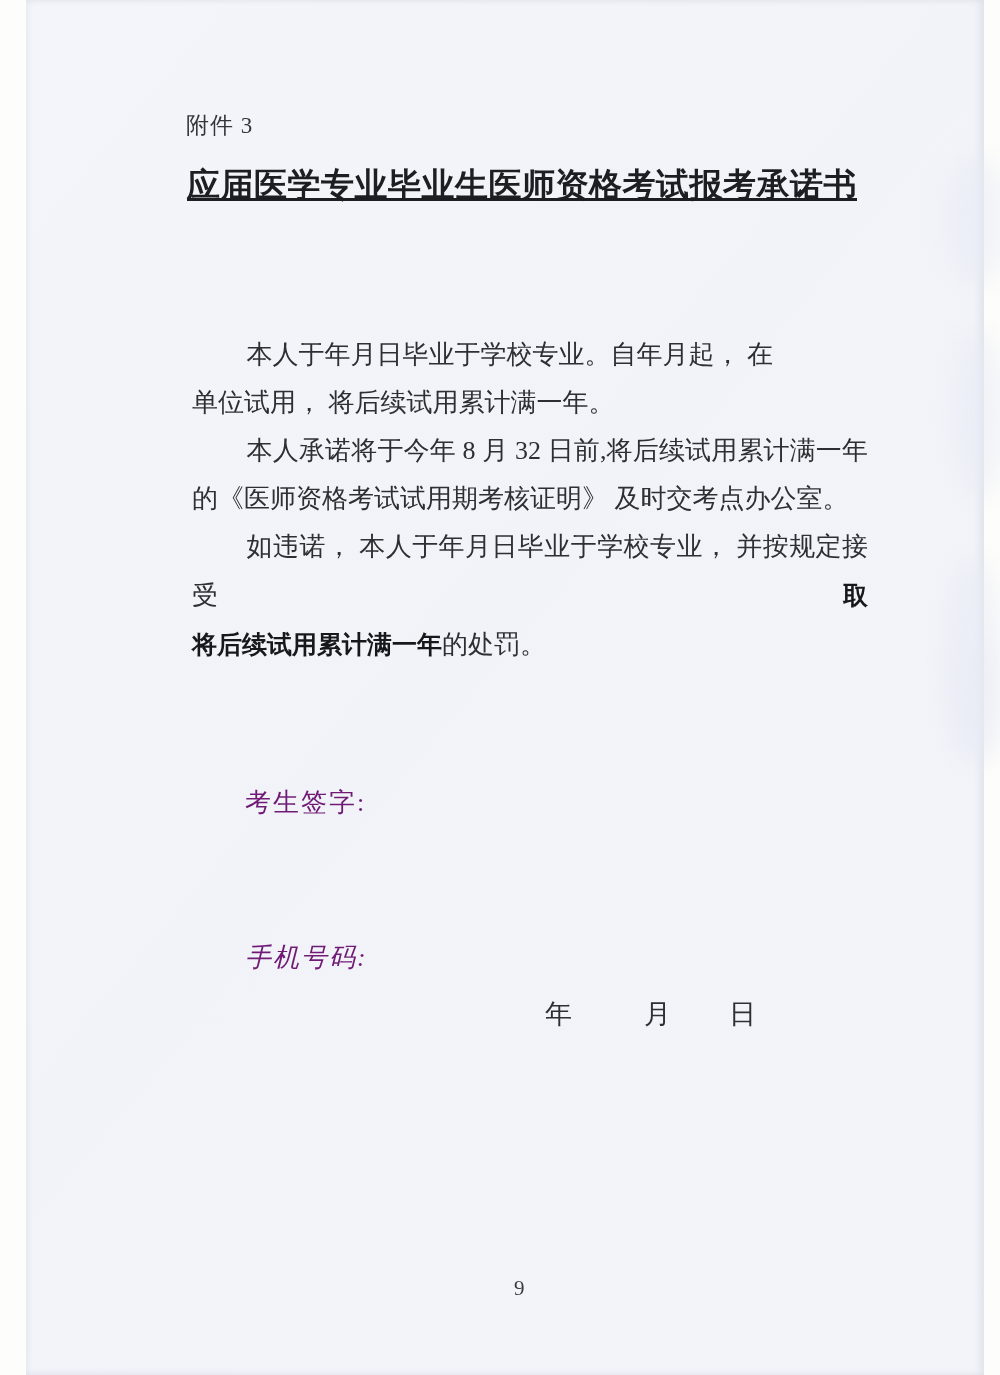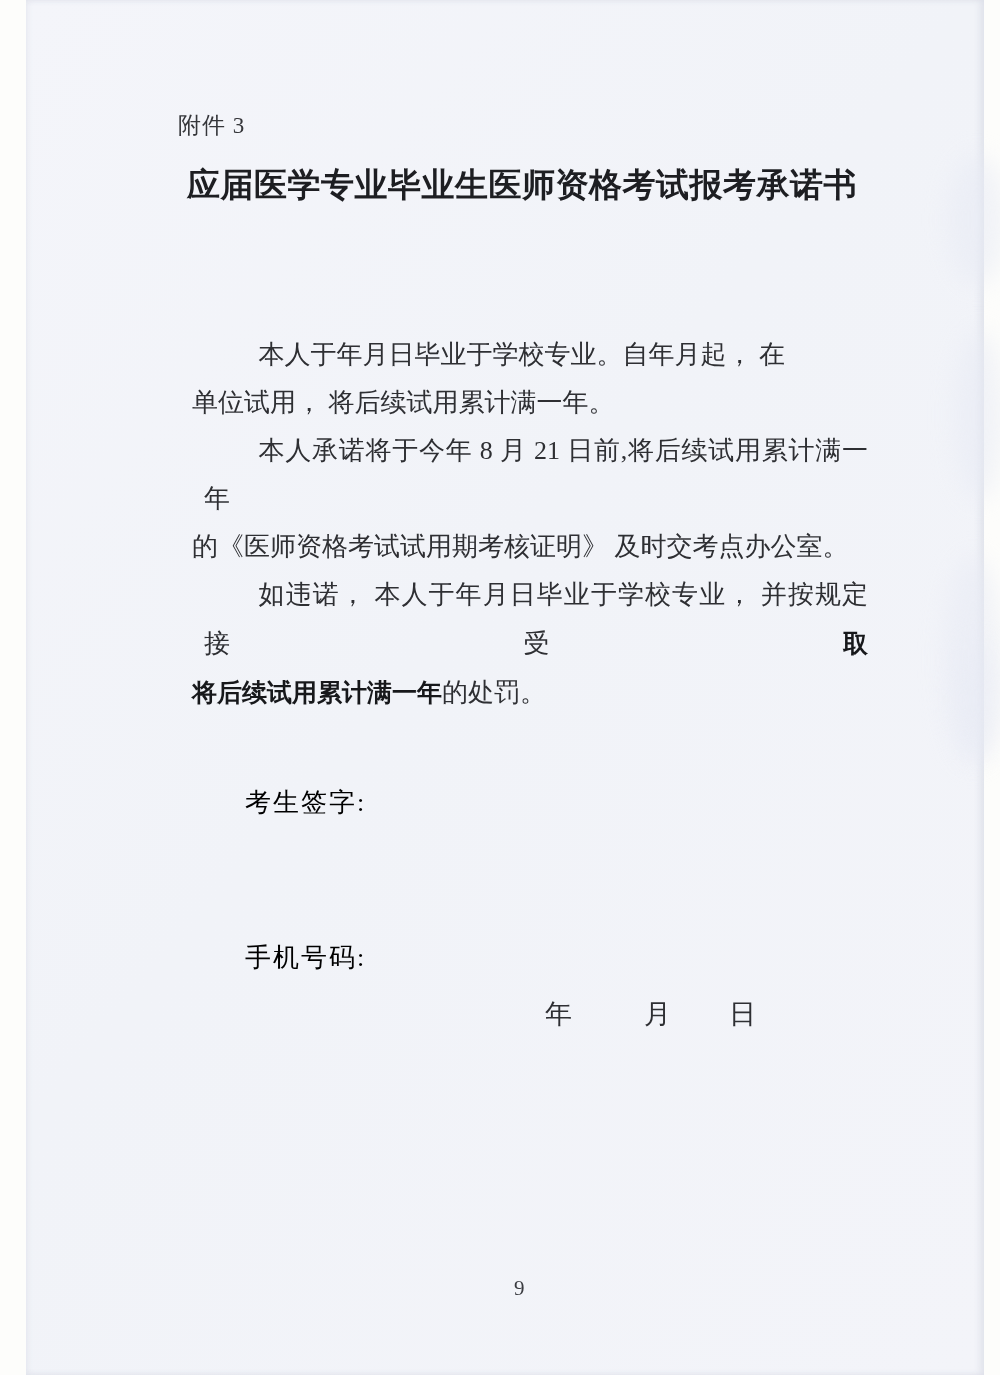--- a/index.html
+++ b/index.html
@@ -35,71 +35,72 @@
     filter: blur(12px);
     opacity: 0.55;
   }
   .smudge.s1 { left: 922px; top: 155px; width: 58px; height: 130px; }
   .smudge.s2 { left: 928px; top: 330px; width: 50px; height: 170px; }
   .smudge.s3 { left: 918px; top: 555px; width: 58px; height: 210px; }
   .smudge.s4 { left: 930px; top: 640px; width: 45px; height: 120px; opacity: 0.4; }
 
   .attachment-label {
     position: absolute;
-    left: 178px;
+    left: 186px;
     top: 110px;
     font-size: 23px;
     color: #35363a;
     letter-spacing: 1px;
   }
   .doc-title {
     position: absolute;
     left: 150px;
     top: 163px;
     width: 744px;
     text-align: center;
     font-size: 33px;
     font-weight: 700;
     color: #1d1e22;
     letter-spacing: 0.5px;
     white-space: nowrap;
+    text-decoration: underline;
   }
   .body-text {
     position: absolute;
     left: 192px;
     top: 331px;
     width: 676px;
     font-size: 26px;
     line-height: 48px;
     color: #2e2f33;
   }
   .body-text .line { white-space: nowrap; }
-  .body-text .line.indent { text-indent: 2.1em; margin-left: 12px; }
+  .body-text .line.indent { text-indent: 2.1em; }
   .body-text .line.full {
     white-space: normal;
     text-align: justify;
     text-align-last: justify;
   }
   .bold-seg {
     font-weight: 700;
     color: #17181b;
     font-family: "Liberation Sans", sans-serif;
     font-size: 25px;
   }
   .sig-label {
     position: absolute;
     left: 245px;
     font-size: 26px;
-    color: #000000;
+    color: #701a75;
     letter-spacing: 2px;
     white-space: nowrap;
   }
   .sig-candidate { top: 785px; }
   .sig-id       { top: 866px; }
-  .sig-phone    { top: 940px; }
+  .sig-phone    { top: 940px; font-style: italic; }
 
   .date-line {
     position: absolute;
     left: 545px;
     top: 996px;
     font-size: 27px;
     color: #2e2f33;
     display: flex;
     align-items: baseline;
   }
@@ -128,21 +129,21 @@
 
   <div class="attachment-label">附件 3</div>
 
   <div class="doc-title">应届医学专业毕业生医师资格考试报考承诺书</div>
 
   <div class="body-text">
 
     <div class="line indent">本人于年月日毕业于学校专业。自年月起， 在</div>
     <div class="line">单位试用， 将后续试用累计满一年。</div>
 
-    <div class="line indent full">本人承诺将于今年 8 月 21 日前,将后续试用累计满一年</div>
+    <div class="line indent full">本人承诺将于今年 8 月 32 日前,将后续试用累计满一年</div>
     <div class="line">的《医师资格考试试用期考核证明》 及时交考点办公室。</div>
 
     <div class="line indent full"><span>如违诺， 本人于年月日毕业于学校专业， 并按规定接受</span><span class="bold-seg">取</span></div>
     <div class="line"><span class="bold-seg">将后续试用累计满一年</span><span>的处罚。</span></div>
   </div>
 
   <div class="sig-label sig-candidate">考生签字:</div>
 
 
   <div class="sig-label sig-phone">手机号码:</div>

